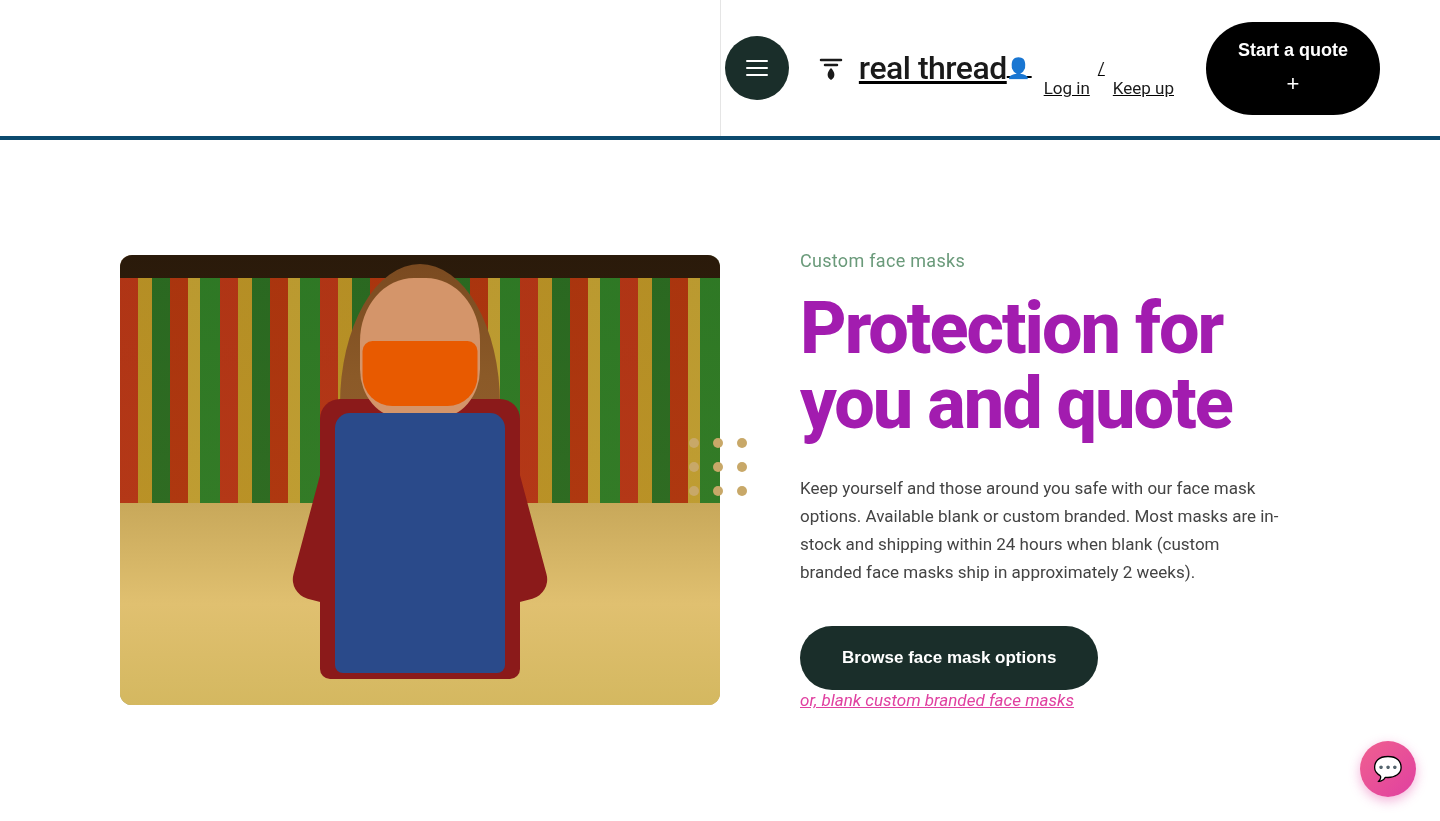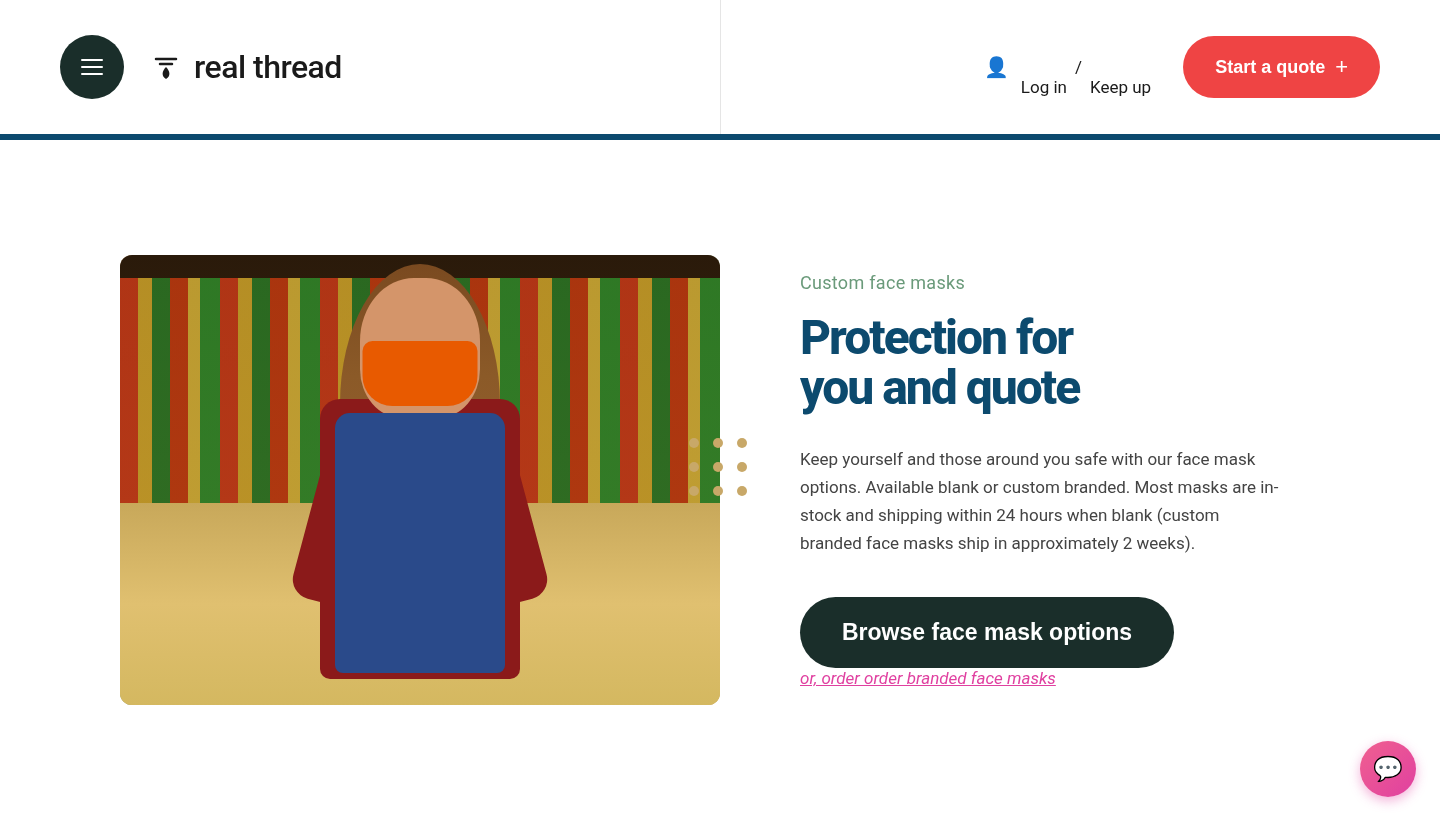--- a/index.html
+++ b/index.html
@@ -13,25 +13,26 @@
       background: #ffffff;
       width: 1440px;
       min-height: 821px;
       overflow-x: hidden;
     }
 
     
     .header {
       display: flex;
       align-items: center;
-      justify-content: space-between;
+      justify-content: flex-end;
       padding: 0 60px;
       height: 140px;
-      border-bottom: 6px solid #0c4a6e;
+      border-bottom: 4px solid #0c4a6e;
       position: relative;
+      text-decoration: underline;
     }
 
     .header-left {
       display: flex;
       align-items: center;
       gap: 24px;
     }
 
     .menu-button {
       width: 64px;
@@ -113,32 +114,33 @@
       color: #1a1a1a;
       font-weight: 400;
       margin-top: 40px;
     }
 
     .auth-links .separator {
       color: #1a1a1a;
     }
 
     .start-quote-btn {
-      background: #ef4444;
+      background: #000000;
       color: #ffffff;
       border: none;
       border-radius: 50px;
       padding: 18px 32px;
       font-size: 18px;
       font-weight: 600;
       cursor: pointer;
       display: flex;
       align-items: center;
       gap: 10px;
       white-space: nowrap;
+      flex-direction: column;
     }
 
     .start-quote-btn .plus {
       font-size: 22px;
       font-weight: 300;
     }
 
     
     .main {
       display: flex;
@@ -355,43 +357,43 @@
 
     .category-label {
       font-size: 18px;
       color: #6a9a7a;
       font-weight: 400;
       margin-bottom: 20px;
       letter-spacing: 0.3px;
     }
 
     .headline {
-      font-size: 48px;
+      font-size: 72px;
       font-weight: 800;
-      color: #0c4a6e;
+      color: #a21caf;
       line-height: 1.05;
       margin-bottom: 32px;
       letter-spacing: -2px;
     }
 
     .description {
       font-size: 17px;
       color: #444444;
       line-height: 1.65;
       margin-bottom: 40px;
       max-width: 480px;
     }
 
     .browse-btn {
       background: #1a2e2a;
       color: #ffffff;
       border: none;
       border-radius: 50px;
       padding: 22px 42px;
-      font-size: 23px;
+      font-size: 17px;
       font-weight: 600;
       cursor: pointer;
       display: inline-block;
     }
 
     .custom-link {
       display: block;
       color: #e040a0;
       font-size: 17px;
       text-decoration: underline;
@@ -505,20 +507,20 @@
 
     <h1 class="headline">
       <span>Protection for</span><br>
       <span>you and quote</span>
     </h1>
 
     <p class="description">Keep yourself and those around you safe with our face mask options. Available blank or custom branded. Most masks are in-stock and shipping within 24 hours when blank (custom branded face masks ship in approximately 2 weeks).</p>
 
     <button class="browse-btn">Browse face mask options</button>
 
-    <a href="#" class="custom-link">or, order order branded face masks</a>
+    <a href="#" class="custom-link">or, blank custom branded face masks</a>
   </div>
 
 </main>
 
 <div class="chat-widget" aria-label="Open chat">
   <span class="chat-icon">💬</span>
 </div>
 
 </body></html>

